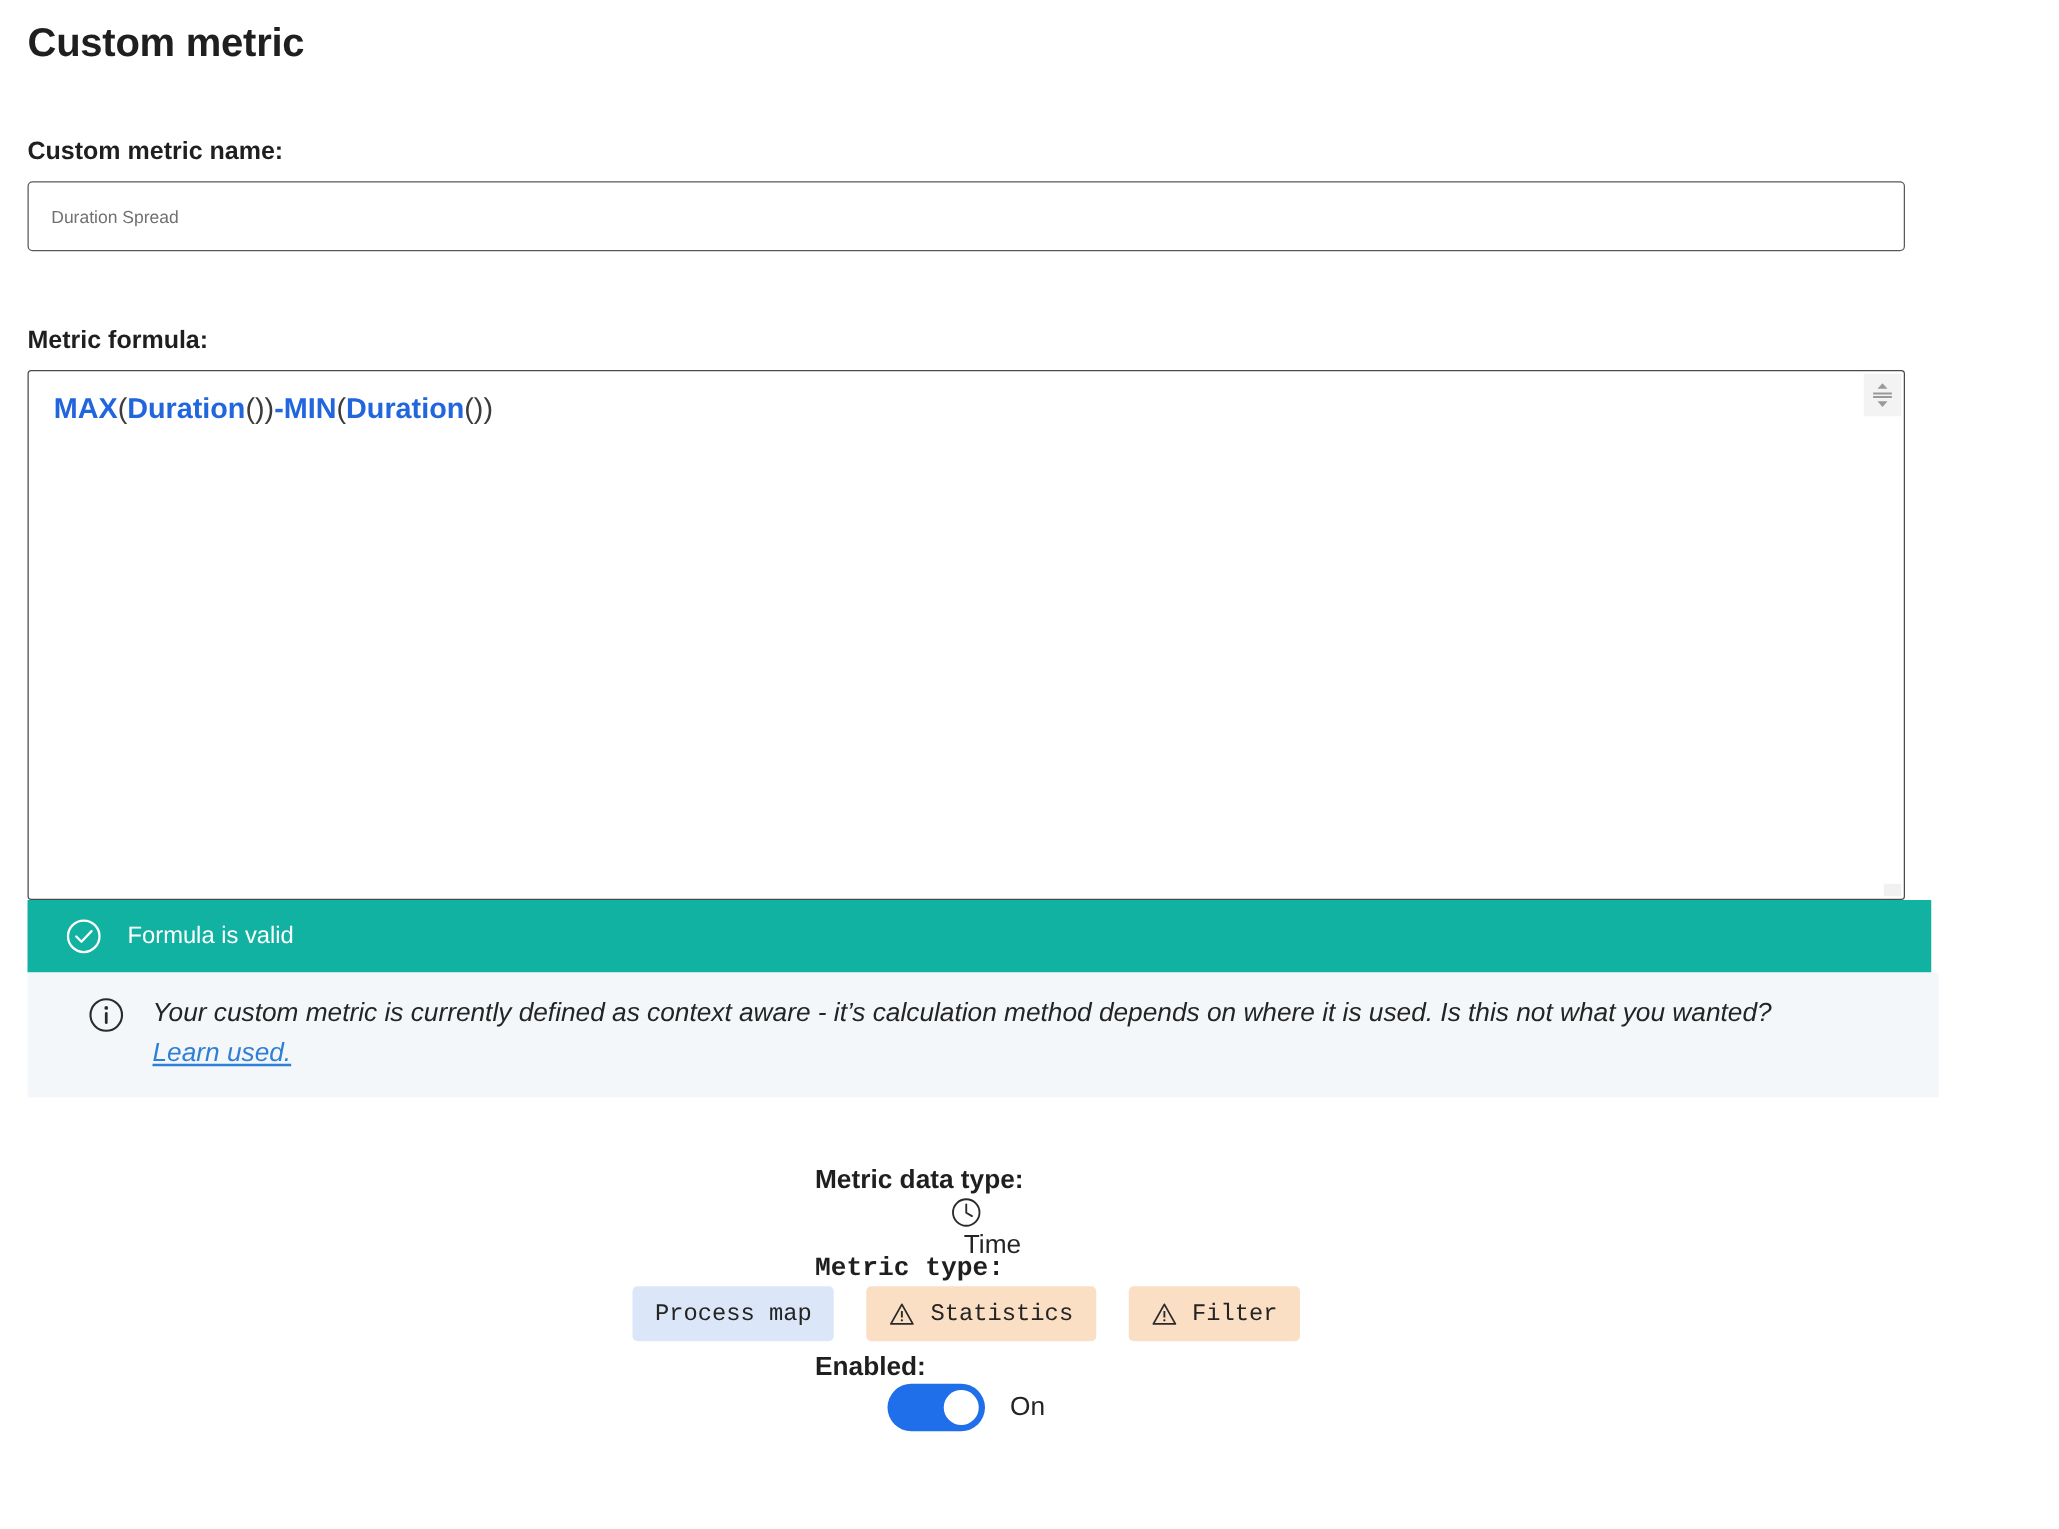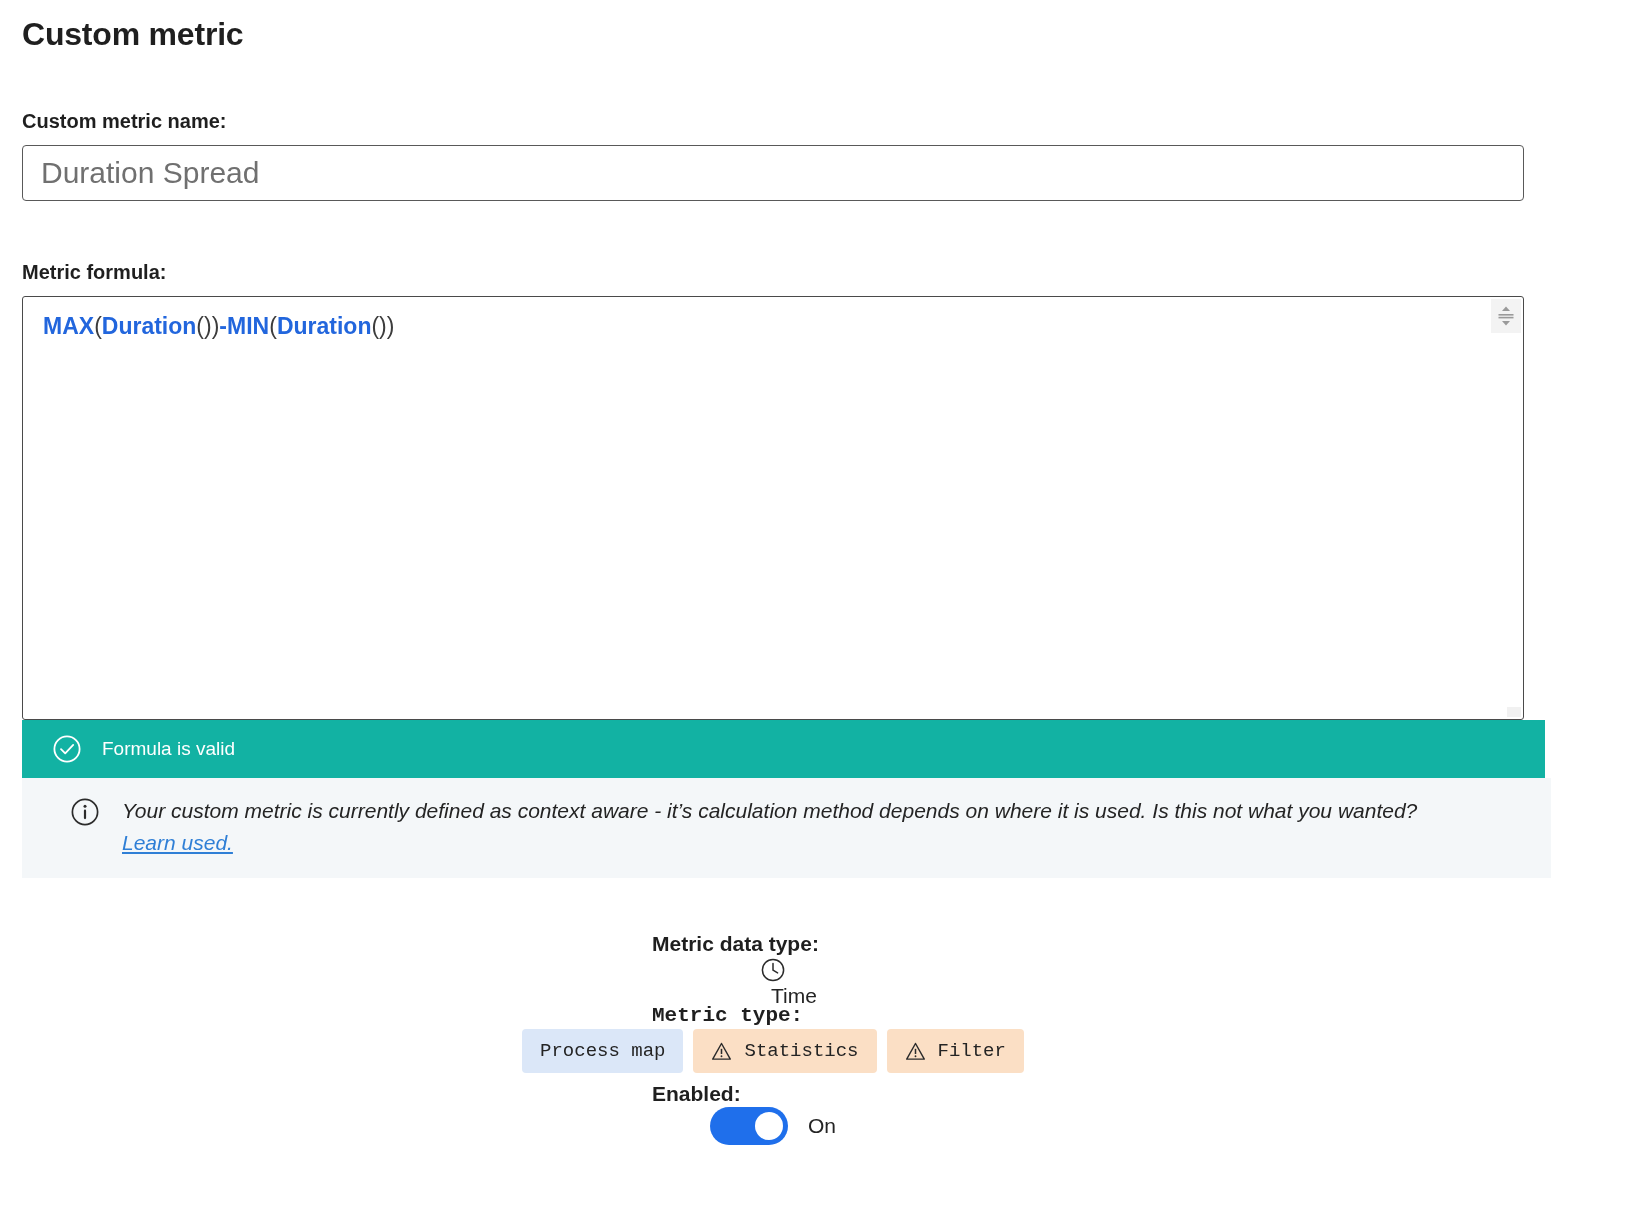--- a/index.html
+++ b/index.html
@@ -45,21 +45,21 @@
   
   .name-input-wrap { margin-top: 11px; }
   .name-input {
     width: 100%;
     box-sizing: border-box;
     height: 56px;
     border: 1px solid #595959;
     border-radius: 4px;
     background: #ffffff;
     font-family: "Liberation Sans", sans-serif;
-    font-size: 30px;
+    font-size: 14px;
     color: #3b3b3b;
     padding: 0 18px;
     outline: none;
   }
   .name-input::placeholder { color: #707070; opacity: 1; }
 
   
   .formula-wrap { margin-top: 11px; position: relative; border-radius: 16px; }
   .formula-box {
     position: relative;
@@ -172,21 +172,21 @@
     line-height: 26px;
   }
   .clock-icon { width: 26px; height: 26px; flex: none; }
   .datatype-value {
     font-size: 21px;
     color: #242424;
     margin-left: 42px;
     line-height: 26px;
   }
 
-  .badges { display: flex; align-items: flex-end; gap: 10px; }
+  .badges { display: flex; align-items: flex-end; gap: 26px; }
   .badge {
     display: inline-flex;
     align-items: center;
     height: 44px;
     padding: 0 18px;
     border-radius: 4px;
     font-size: 19px;
     color: #242424;
     line-height: 22px;
     white-space: nowrap;

